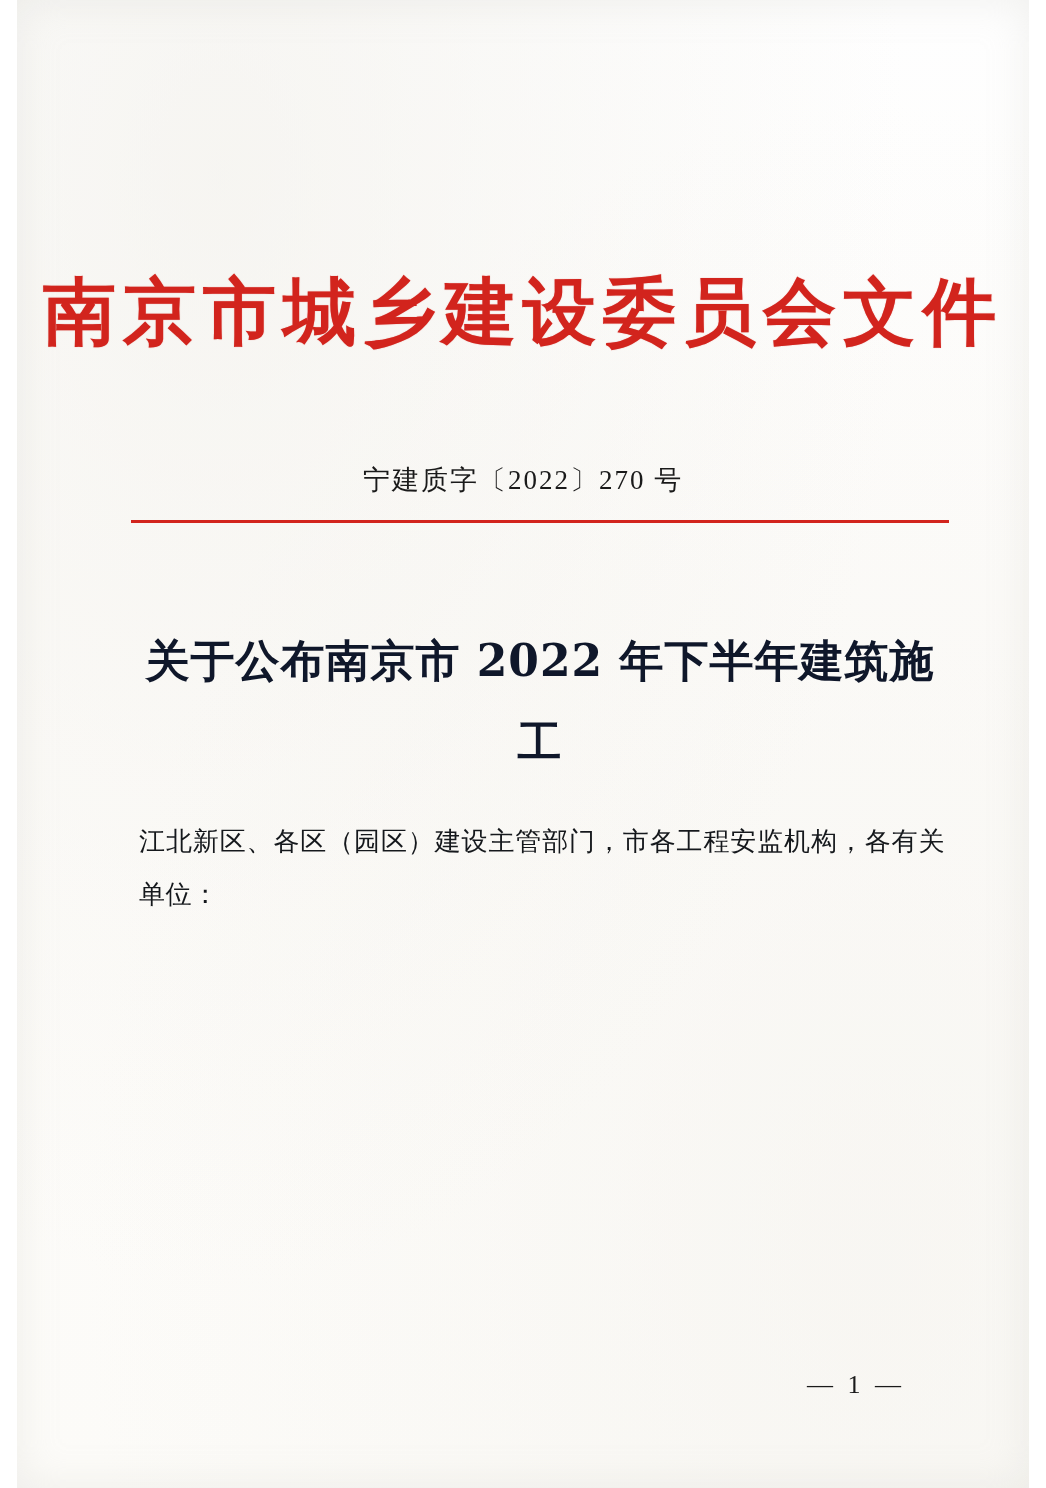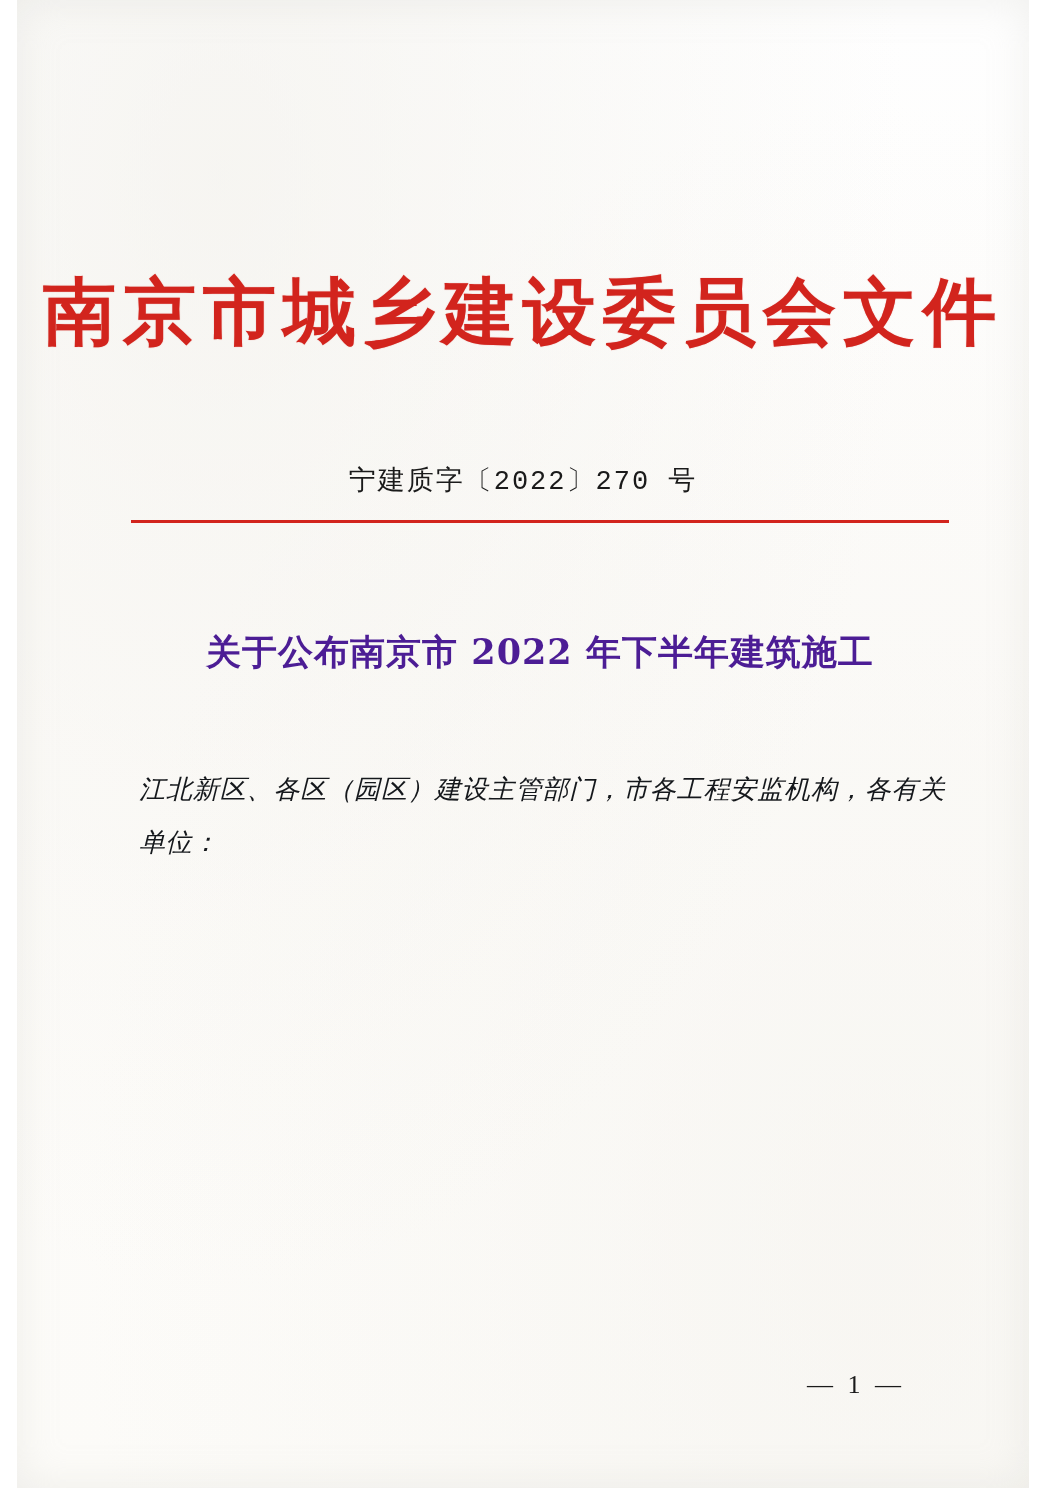--- a/index.html
+++ b/index.html
@@ -49,55 +49,54 @@
   }
   .doc-number {
     position: absolute;
     top: 462px;
     left: 0;
     width: 100%;
     text-align: center;
     font-size: 27px;
     color: #1a1a1a;
     letter-spacing: 2px;
-    font-family: Liberation Mono, monospace;
+    font-family: Liberation Serif, serif;
   }
   .red-rule {
     position: absolute;
     top: 520px;
     left: 114px;
     width: 818px;
     height: 3px;
     background: #d2241d;
   }
   .title {
     position: absolute;
     top: 620px;
     left: 120px;
     width: 806px;
     text-align: center;
-    font-size: 35px;
+    font-size: 44px;
     font-weight: bold;
-    color: #4c1d95;
+    color: #0f172a;
     line-height: 1.85;
     letter-spacing: 1px;
     font-family: "DejaVu Serif", "Liberation Serif", serif;
   }
   .body-text {
     position: absolute;
-    top: 764px;
+    top: 816px;
     left: 122px;
     width: 806px;
     font-size: 26px;
     color: #15181c;
     line-height: 2.03;
     letter-spacing: 0.6px;
     text-align: justify;
     font-family: "Liberation Serif", "DejaVu Serif", serif;
-    font-style: italic;
   }
   .body-text p {
     margin: 0 0 0 0;
   }
   .indent {
     text-indent: 2em;
   }
   .page-number {
     position: absolute;
     bottom: 88px;

